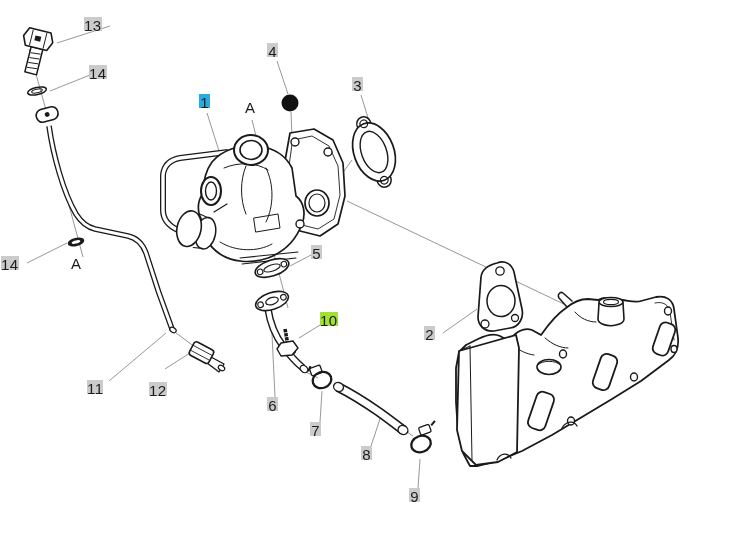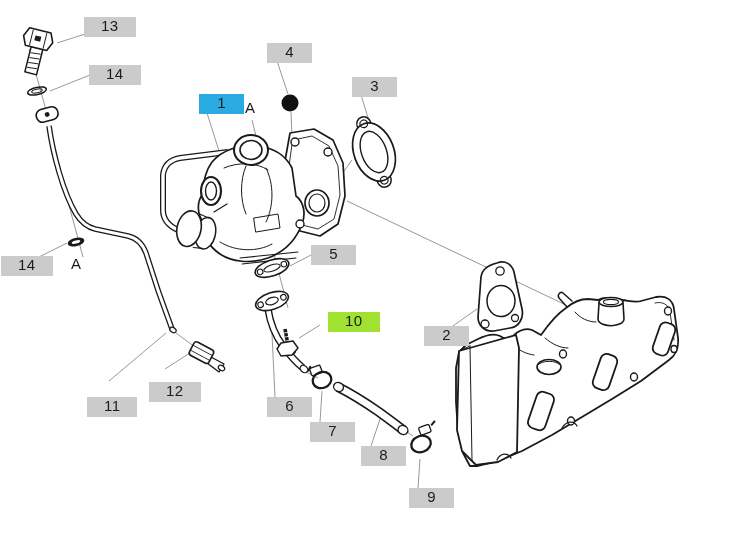--- a/index.html
+++ b/index.html
@@ -3,22 +3,22 @@
 <meta charset="utf-8">
 <style>
   html,body{margin:0;padding:0;background:#fff;}
   .stage{
     position:relative;width:749px;height:549px;background:#ffffff;
     font-family:"Liberation Sans",sans-serif;overflow:hidden;
   }
   .drawing{position:absolute;left:0;top:0;}
   .callout-layer{position:absolute;left:0;top:0;width:100%;height:100%;}
   .callout{
-    position:absolute;min-width:11px;height:20px;line-height:18px;
-    padding:0 17px;text-align:center;font-size:15px;letter-spacing:.4px;
+    position:absolute;min-width:11px;height:14px;line-height:18px;
+    padding:0 0;text-align:center;font-size:15px;letter-spacing:.4px;
     color:#1c1c1c;background:#cbcbcb;cursor:pointer;user-select:none;
   }
   .callout--selected{background:#29abe2;}
   .callout--highlight{background:#a0e132;}
   .marker-letter{
     position:absolute;font-size:15px;color:#1a1a1a;user-select:none;
   }
 </style>
 </head>
 <body>
@@ -241,23 +241,23 @@
   </svg>
 
   <div class="callout-layer">
       <div class="callout callout--default" style="left: 84px; top: 17px;">13</div>
       <div class="callout callout--default" style="left: 89px; top: 65px;">14</div>
       <div class="callout callout--selected" style="left: 199px; top: 94px;">1</div>
       <div class="callout callout--default" style="left: 267px; top: 43px;">4</div>
       <div class="callout callout--default" style="left: 352px; top: 77px;">3</div>
       <div class="callout callout--default" style="left: 311px; top: 245px;">5</div>
       <div class="callout callout--default" style="left: 424px; top: 326px;">2</div>
-      <div class="callout callout--highlight" style="left: 328px; top: 312px;">10</div>
+      <div class="callout callout--highlight" style="left: 320px; top: 312px;">10</div>
       <div class="callout callout--default" style="left: 1px; top: 256px;">14</div>
-      <div class="callout callout--default" style="left: 87px; top: 380px; margin-top: 17px;">11</div>
+      <div class="callout callout--default" style="left: 87px; top: 380px;">11</div>
       <div class="callout callout--default" style="left: 149px; top: 382px;">12</div>
       <div class="callout callout--default" style="left: 267px; top: 397px;">6</div>
       <div class="callout callout--default" style="left: 310px; top: 422px;">7</div>
       <div class="callout callout--default" style="left: 361px; top: 446px;">8</div>
       <div class="callout callout--default" style="left: 409px; top: 488px;">9</div>
       <div class="marker-letter" style="left: 245px; top: 99px;">A</div>
       <div class="marker-letter" style="left: 71px; top: 255px;">A</div>
     </div>
 </div>
 

